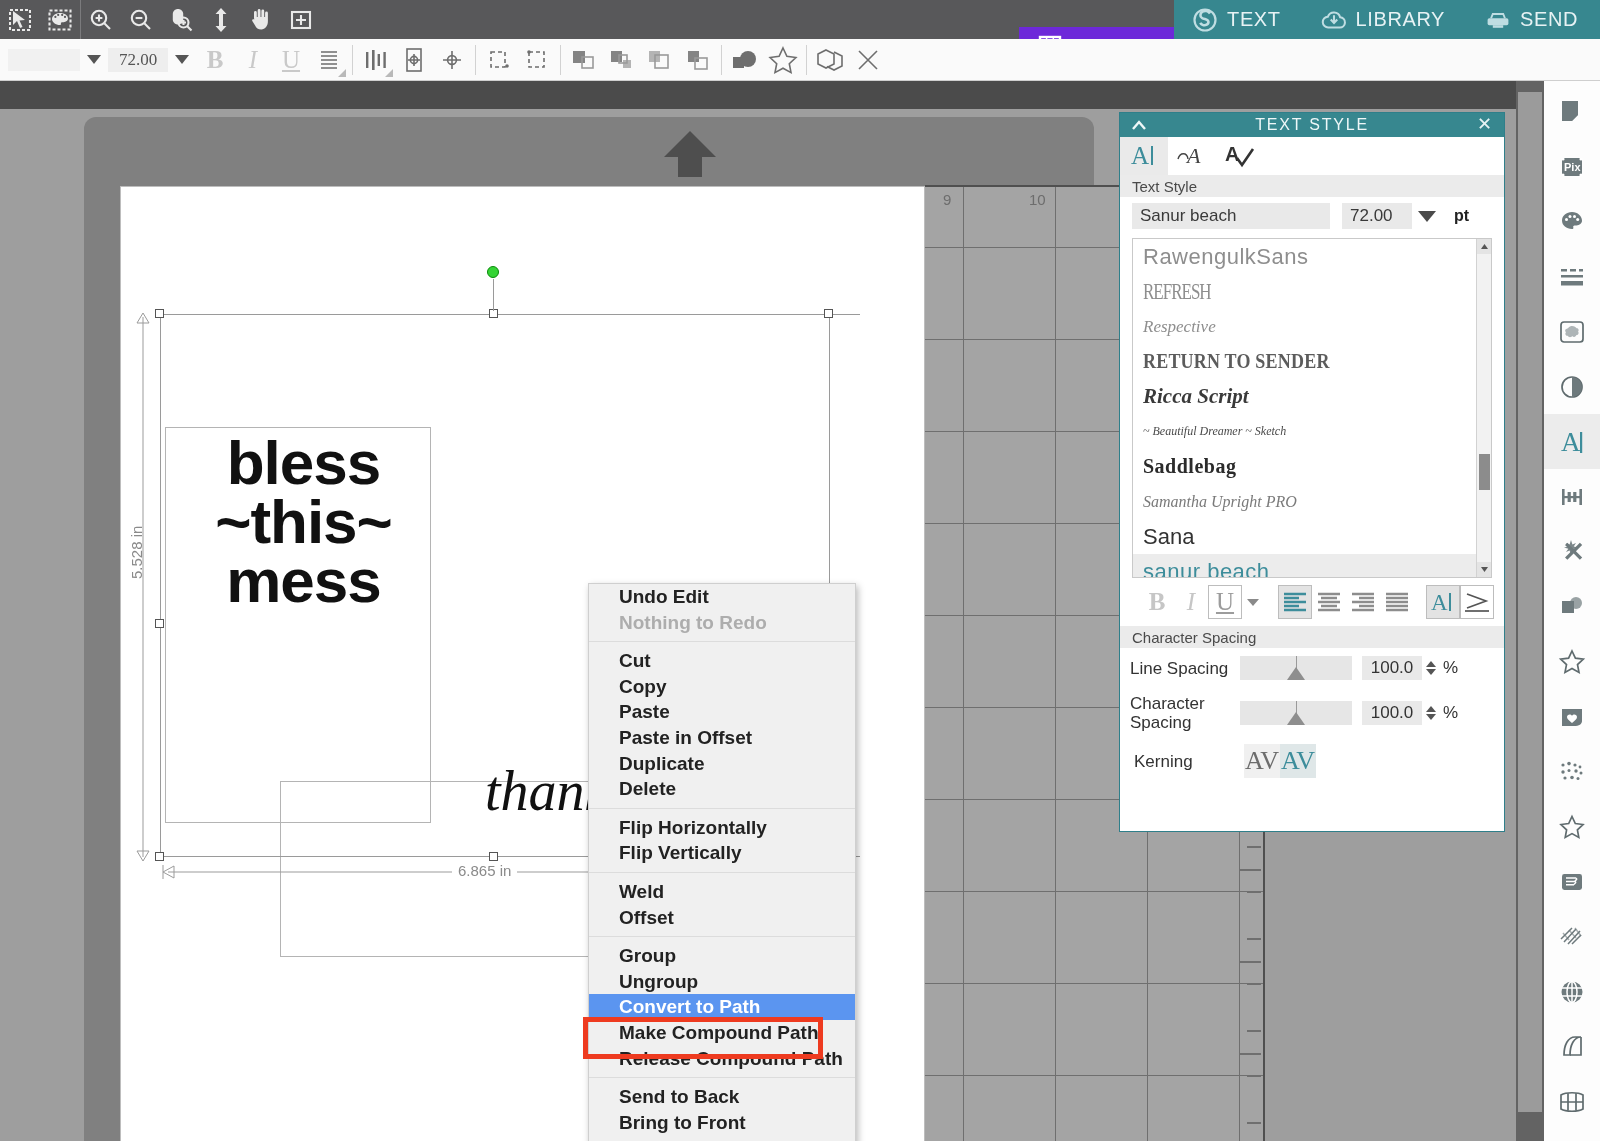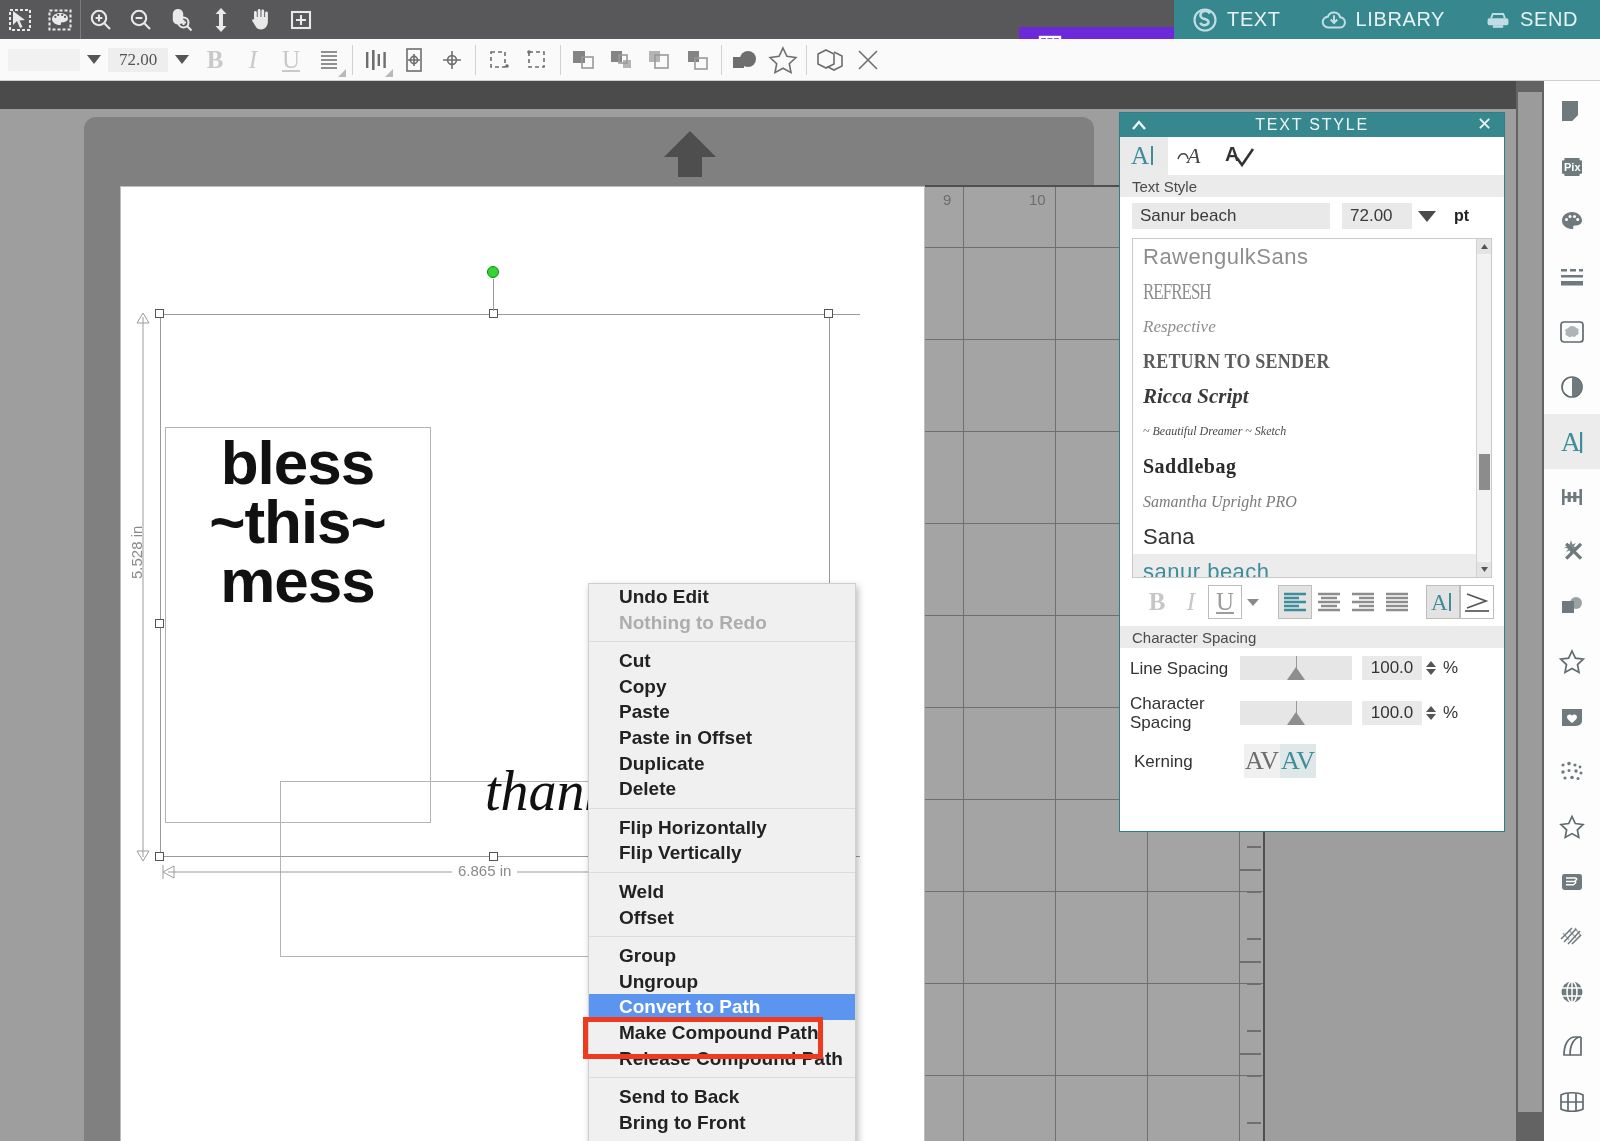--- a/index.html
+++ b/index.html
@@ -87,21 +87,21 @@
   .rtick{ position:absolute; right:2px; height:2px; background:#6f6f6f; }
 
   
   .selbox{ position:absolute; border:1px solid #b4b4b4; }
   .handle{ position:absolute; width:9px;height:9px;background:#fff;border:1px solid #555; }
   .selline{ position:absolute; background:#9a9a9a; }
   .rotdot{ position:absolute; width:12px;height:12px;border-radius:50%;background:#35d435;border:1px solid #0a8a0a;}
   .dimtext{ position:absolute; font-size:15px; color:#8a8a8a; font-family:"Liberation Sans", sans-serif; }
 
   #txt-bless{
-    position:absolute; left:165px; top:325px; width:265px; height:245px;
+    position:absolute; left:171px; top:325px; width:265px; height:245px;
     color:#111; font-family:"Liberation Sans", sans-serif; font-weight:700;
     text-align:center; line-height:0.95;
   }
   #txt-bless div{ font-size:62px; letter-spacing:-1px; }
 
   #txt-thankful{
     position:absolute; left:485px; top:660px; width:470px;
     font-family:"Liberation Serif", serif; font-style:italic; color:#111;
     font-size:56px; line-height:0.8; white-space:nowrap;
   }

